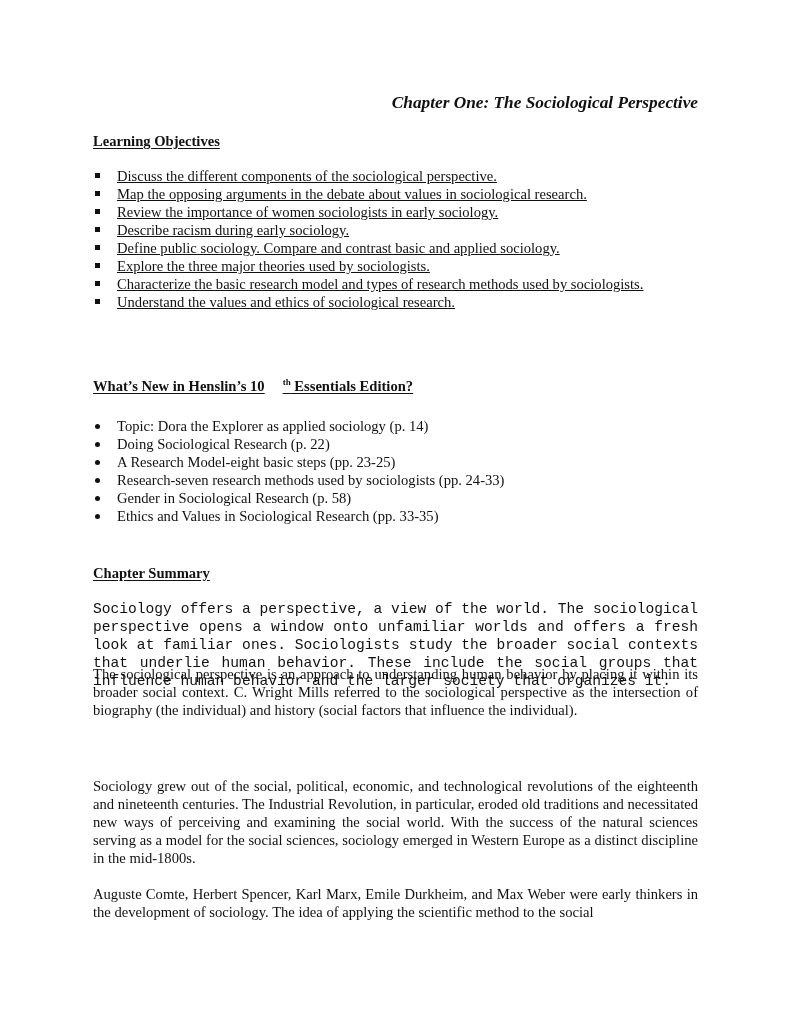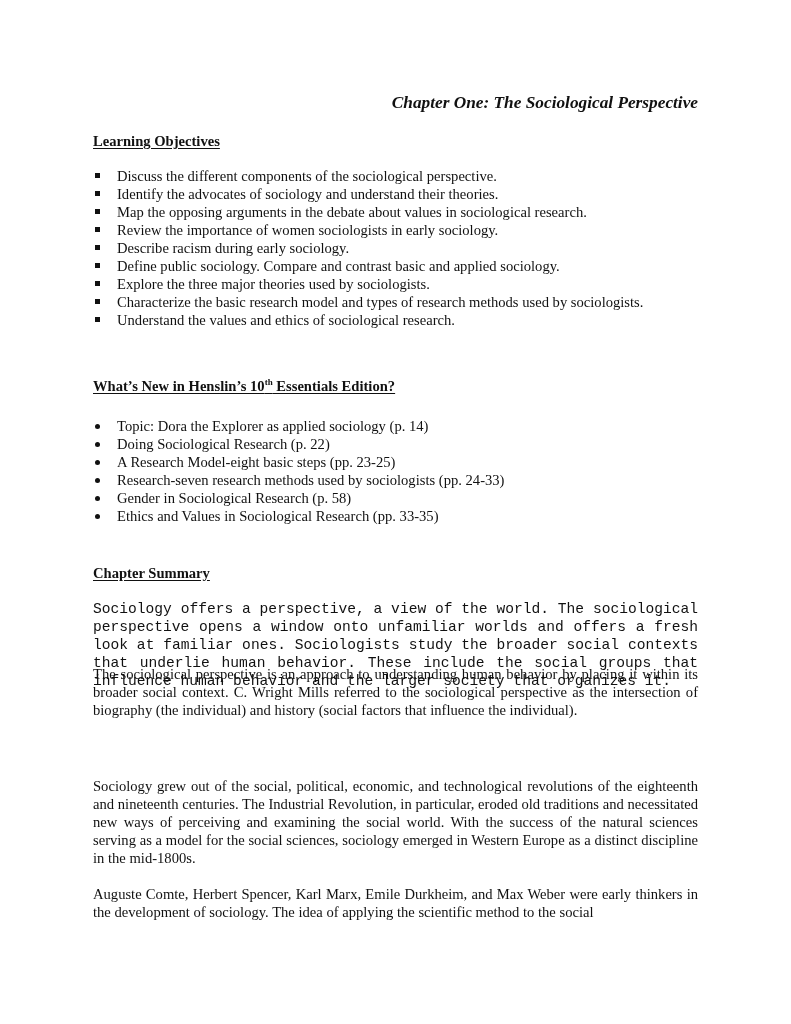--- a/index.html
+++ b/index.html
@@ -10,21 +10,21 @@
   .page { position: absolute; left: 93px; top: 0; width: 605px; }
   .title {
     position: absolute; left: 0; width: 605px; top: 93px;
     text-align: right; font-style: italic; font-weight: bold;
     font-size: 17.3px; margin: 0;
   }
   .heading {
     position: absolute; left: 0; font-weight: bold; font-size: 14.6px;
     text-decoration: underline; text-underline-offset: 2px; margin: 0; white-space: nowrap;
   }
-  .heading sup { font-size: 9px; line-height: 0; }
+  .heading sup { font-size: 9px; line-height: 0; margin-left: 18px; }
   ul.list { position: absolute; left: 0; margin: 0; padding: 0; list-style: none; width: 605px; }
   ul.list li {
     position: relative; padding-left: 24px; font-size: 14.6px;
     line-height: 18px; height: 18px; white-space: nowrap;
   }
   ul.square li::before {
     content: ""; position: absolute; left: 2px; top: 6px; width: 5px; height: 5px; background: #111;
   }
   ul.disc li::before {
     content: ""; position: absolute; left: 2px; top: 7px; width: 5px; height: 5px; border-radius: 50%; background: #111;
@@ -34,23 +34,22 @@
     font-size: 14.6px; line-height: 18px; text-align: justify;
   }
 </style>
 </head>
 <body>
 
 <div class="page">
   <h1 class="title">Chapter One: The Sociological Perspective</h1>
 
   <h2 class="heading" style="top:133px;">Learning Objectives</h2>
-  <ul class="list square" style="top:167px;">
+  <ul class="list square" style="top:167px;text-decoration:underline;">
     <li>Discuss the different components of the sociological perspective.</li>
-    <li>Identify the advocates of sociology and understand their theories.</li>
     <li>Map the opposing arguments in the debate about values in sociological research.</li>
     <li>Review the importance of women sociologists in early sociology.</li>
     <li>Describe racism during early sociology.</li>
     <li>Define public sociology. Compare and contrast basic and applied sociology.</li>
     <li>Explore the three major theories used by sociologists.</li>
     <li>Characterize the basic research model and types of research methods used by sociologists.</li>
     <li>Understand the values and ethics of sociological research.</li>
   </ul>
 
   <h2 class="heading" style="top:378px;"><span>What’s New in Henslin’s 10</span><sup>th</sup><span> Essentials Edition?</span></h2>

